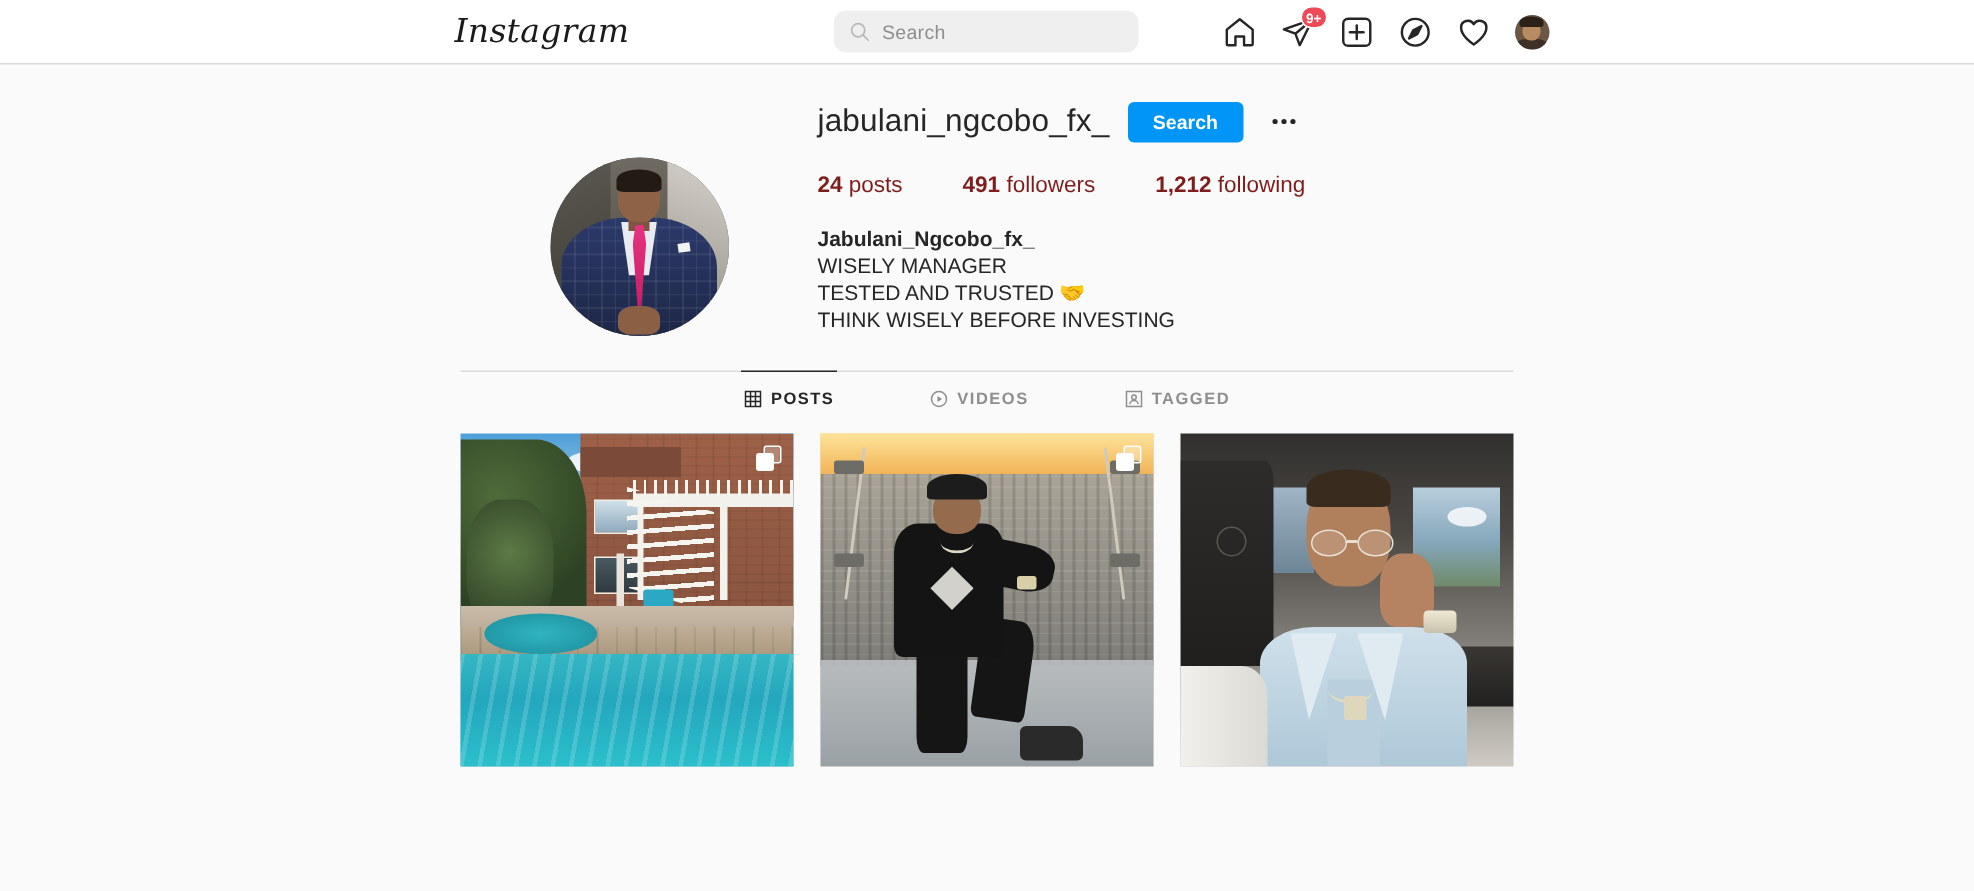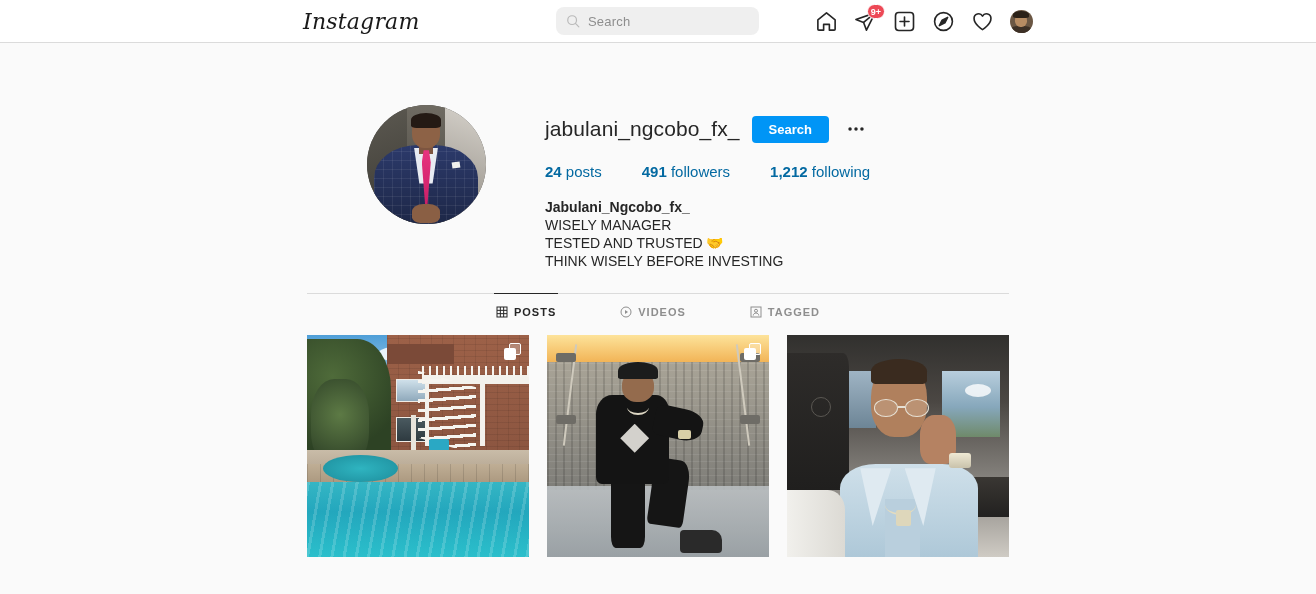--- a/index.html
+++ b/index.html
@@ -165,21 +165,20 @@
   .avatar-big .pocket {
         position:absolute; right:21%; top:48%; width:7%; height:5%;
         background:#f2f2ee; transform: rotate(-8deg); }
   .avatar-big .hands {
         position:absolute; left:38%; bottom:1%; width:24%; height:16%;
         background:#8a5f44; border-radius:40% 40% 30% 30%; }
 
   .info-col {
     flex: 1;
     padding-top: 0;
-    margin-top: 48px;
   }
 
   .username-row {
     display: flex;
     align-items: center;
     gap: 12px;
     height: 32px;
   }
   .username {
     font-size: 21px;
@@ -207,21 +206,21 @@
     padding: 0 4px;
     color: #262626;
   }
 
   .stats {
     display: flex;
     gap: 0;
     margin-top: 18px;
     font-size: 15px;
   }
-  .stat { margin-right: 40px; color: #0369a1; }
+  .stat { margin-right: 40px; color: #7f1d1d; }
   .stat b { font-weight: 600; }
 
   .bio {
     margin-top: 18px;
     font-size: 14px;
     line-height: 18px;
   }
   .bio-name { font-weight: bold; color: #262626; }
   .bio-category { color: #8e8e8e; }
   .bio-line { color: #262626; }

